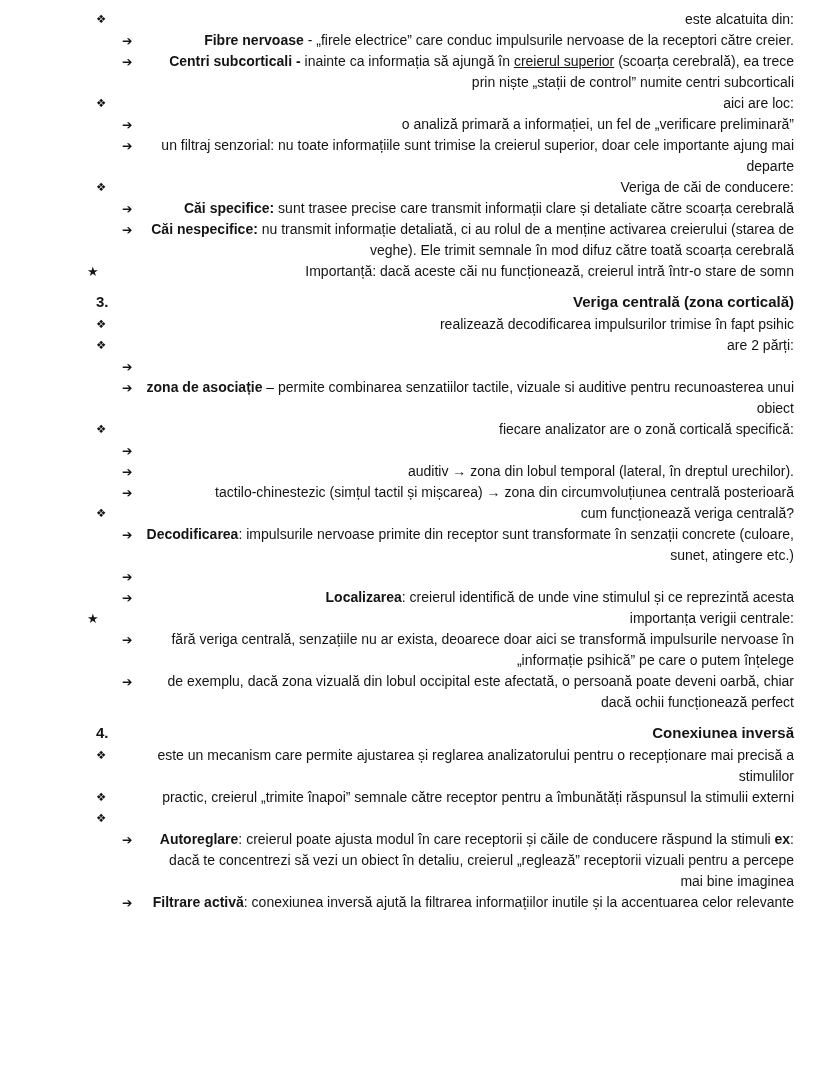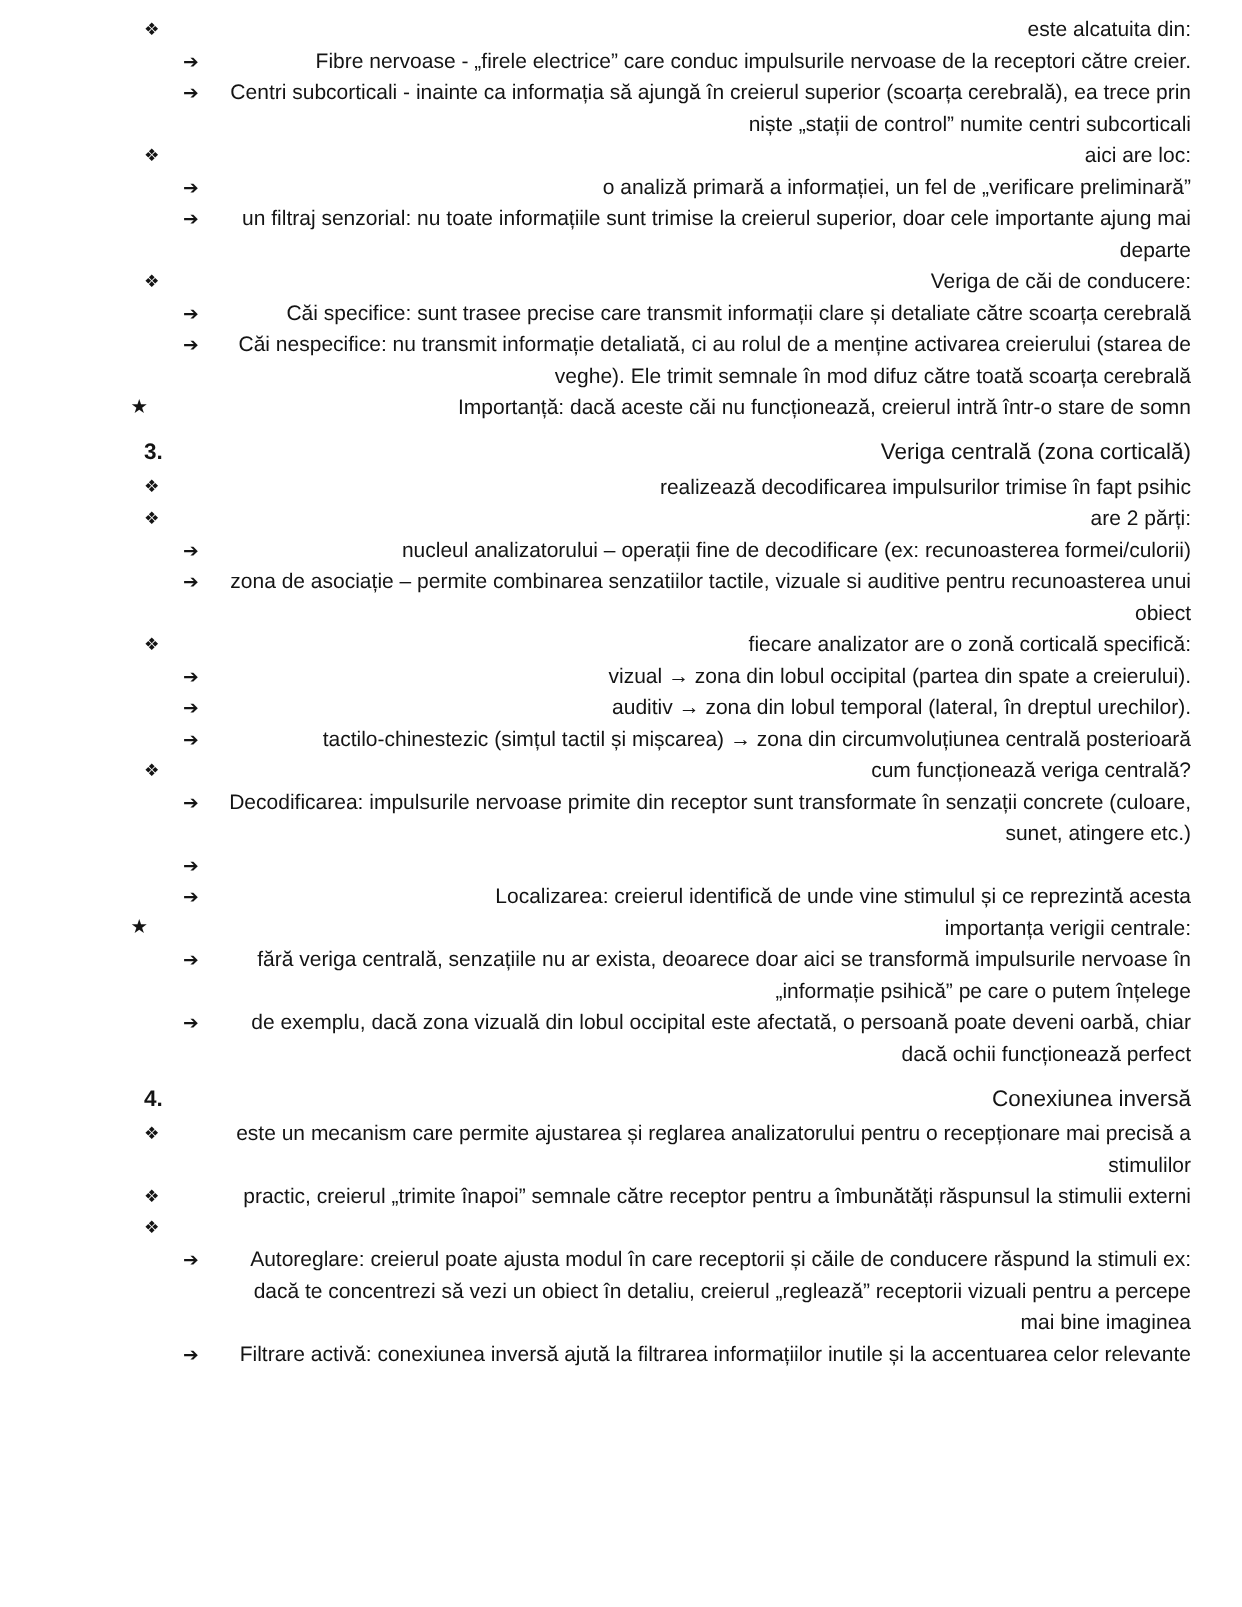--- a/index.html
+++ b/index.html
@@ -42,22 +42,22 @@
     margin-bottom: 2px;
     font-weight: bold;
     font-size: 15px;
   }
   .heading > .marker {
     width: 26px;
     font-family: inherit;
     font-size: 15px;
     font-weight: bold;
   }
-  .b { font-weight: normal; }
-  .u { }
+  .b { font-weight: bold; }
+  .u { text-decoration: underline; }
 </style>
 </head>
 <body>
 
 <div class="doc">
     <div class="block lvl1">
       <span class="marker">❖</span>
       <span class="content"><span>este alcatuita din:</span></span>
     </div>
     <div class="block lvl2">
@@ -103,33 +103,31 @@
     <div class="block lvl1">
       <span class="marker">❖</span>
       <span class="content"><span>realizează decodificarea impulsurilor trimise în fapt psihic</span></span>
     </div>
     <div class="block lvl1">
       <span class="marker">❖</span>
       <span class="content"><span>are 2 părți:</span></span>
     </div>
     <div class="block lvl2">
       <span class="marker">➔</span>
-      <span class="content"><span class="b">nucleul analizatorului</span><span> – operații fine de decodificare (ex: recunoasterea formei/culorii)</span></span>
     </div>
     <div class="block lvl2">
       <span class="marker">➔</span>
       <span class="content"><span class="b">zona de asociație</span><span> – permite combinarea senzatiilor tactile, vizuale si auditive pentru recunoasterea unui obiect</span></span>
     </div>
     <div class="block lvl1">
       <span class="marker">❖</span>
       <span class="content"><span>fiecare analizator are o zonă corticală specifică:</span></span>
     </div>
     <div class="block lvl2">
       <span class="marker">➔</span>
-      <span class="content"><span>vizual → zona din lobul occipital (partea din spate a creierului).</span></span>
     </div>
     <div class="block lvl2">
       <span class="marker">➔</span>
       <span class="content"><span>auditiv → zona din lobul temporal (lateral, în dreptul urechilor).</span></span>
     </div>
     <div class="block lvl2">
       <span class="marker">➔</span>
       <span class="content"><span>tactilo-chinestezic (simțul tactil și mișcarea) → zona din circumvoluțiunea centrală posterioară</span></span>
     </div>
     <div class="block lvl1">

